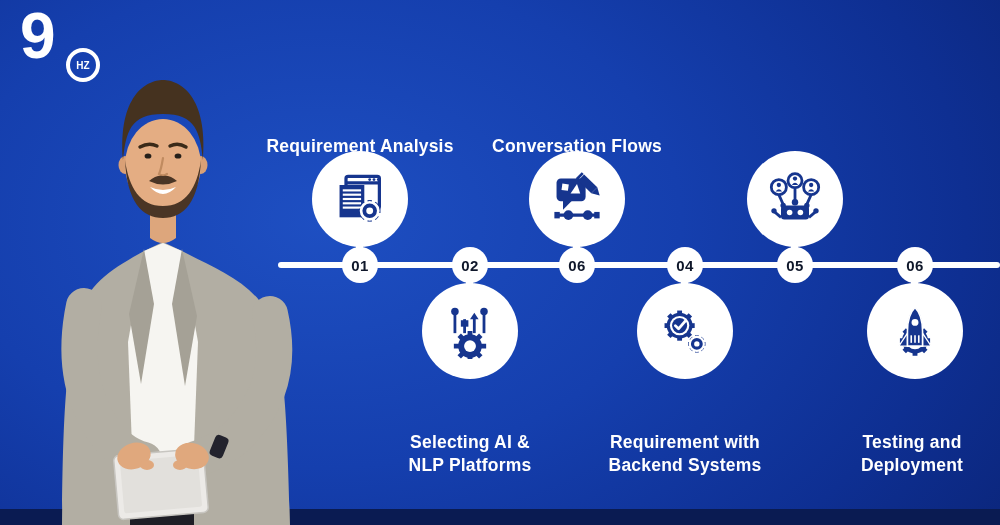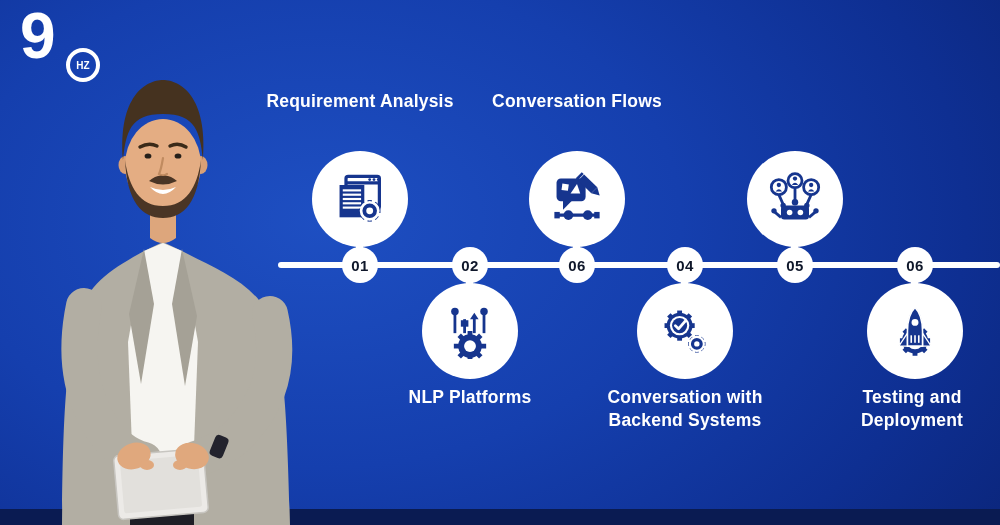--- a/index.html
+++ b/index.html
@@ -15,21 +15,21 @@
   .logo-badge{position:absolute;left:46px;top:36px;width:26px;height:26px;border:4px solid #fff;border-radius:50%;
     display:flex;align-items:center;justify-content:center;font-size:10px;font-weight:bold;color:#fff;}
   
   .timeline-line{position:absolute;left:278px;top:262px;width:722px;height:6px;background:#fff;border-radius:3px;z-index:2;}
   .node{position:absolute;top:247px;width:36px;height:36px;background:#fff;border-radius:50%;z-index:3;
     display:flex;align-items:center;justify-content:center;color:#0f172a;font-weight:bold;font-size:15px;letter-spacing:.5px;}
   .stem{position:absolute;width:7px;background:#fff;z-index:2;}
   .icon-circle{position:absolute;width:96px;height:96px;background:#fff;border-radius:50%;z-index:3;
     display:flex;align-items:center;justify-content:center;}
   .step-title{position:absolute;width:250px;text-align:center;color:#fff;font-weight:bold;font-size:17.5px;
-    line-height:1.32;letter-spacing:.2px;z-index:3;}
+    line-height:1.32;letter-spacing:.2px;z-index:3;margin-top:45px;}
   .step-title span{display:block;}
   
   .s1-title{left:235px;top:90px;}  .s1-icon{left:312px;top:151px;} .s1-stem{left:356px;top:232px;height:33px;} .s1-node{left:342px;}
   .s2-title{left:345px;top:386px;} .s2-icon{left:422px;top:283px;} .s2-stem{left:466px;top:260px;height:30px;} .s2-node{left:452px;}
   .s3-title{left:452px;top:90px;}  .s3-icon{left:529px;top:151px;} .s3-stem{left:573px;top:232px;height:33px;} .s3-node{left:559px;}
   .s4-title{left:560px;top:386px;} .s4-icon{left:637px;top:283px;} .s4-stem{left:681px;top:260px;height:30px;} .s4-node{left:667px;}
   .s5-title{left:670px;top:90px;}  .s5-icon{left:747px;top:151px;} .s5-stem{left:791px;top:232px;height:33px;} .s5-node{left:777px;}
   .s6-title{left:787px;top:386px;} .s6-icon{left:867px;top:283px;} .s6-stem{left:911px;top:260px;height:30px;} .s6-node{left:897px;}
   .person{position:absolute;left:50px;top:62px;width:280px;height:463px;z-index:5;}
 </style>
@@ -76,20 +76,21 @@
       </g>
       <circle cx="35" cy="37" r="8" fill="#16358e" stroke="#fff" stroke-width="2.5"></circle>
       <circle cx="35" cy="37" r="3.2" fill="#fff"></circle>
     </svg>
   </div>
   <div class="node s1-node">
     <span>01</span>
   </div>
 
   <div class="step-title s2-title">
+    <span>Selecting AI &amp;</span>
     <span>NLP Platforms</span>
   </div>
   <div class="stem s2-stem"></div>
   <div class="icon-circle s2-icon">
     <svg width="56" height="56" viewBox="0 0 52 52">
       <g stroke="#16358e" stroke-width="2.6">
         <line x1="12" y1="10" x2="12" y2="28"></line>
           <line x1="21" y1="15" x2="21" y2="28"></line>
         <line x1="30" y1="13" x2="30" y2="28"></line>
           <line x1="39" y1="10" x2="39" y2="28"></line>
@@ -132,21 +133,21 @@
       <circle cx="18" cy="41" r="4.5" fill="#16358e"></circle>
       <circle cx="36" cy="41" r="4.5" fill="#16358e"></circle>
       <rect x="42" y="38" width="5" height="6" fill="#16358e"></rect>
     </svg>
   </div>
   <div class="node s3-node">
     <span>06</span>
   </div>
 
   <div class="step-title s4-title">
-    <span>Conversation with</span>
+    <span>Requirement with</span>
     <span>Backend Systems</span>
   </div>
   <div class="stem s4-stem"></div>
   <div class="icon-circle s4-icon">
     <svg width="56" height="56" viewBox="0 0 52 52">
       <g stroke="#16358e" stroke-width="4.5">
         <line x1="7" y1="21" x2="35" y2="21"></line>
           <line x1="21" y1="7" x2="21" y2="35"></line>
         <line x1="11" y1="11" x2="31" y2="31"></line>
           <line x1="11" y1="31" x2="31" y2="11"></line>

